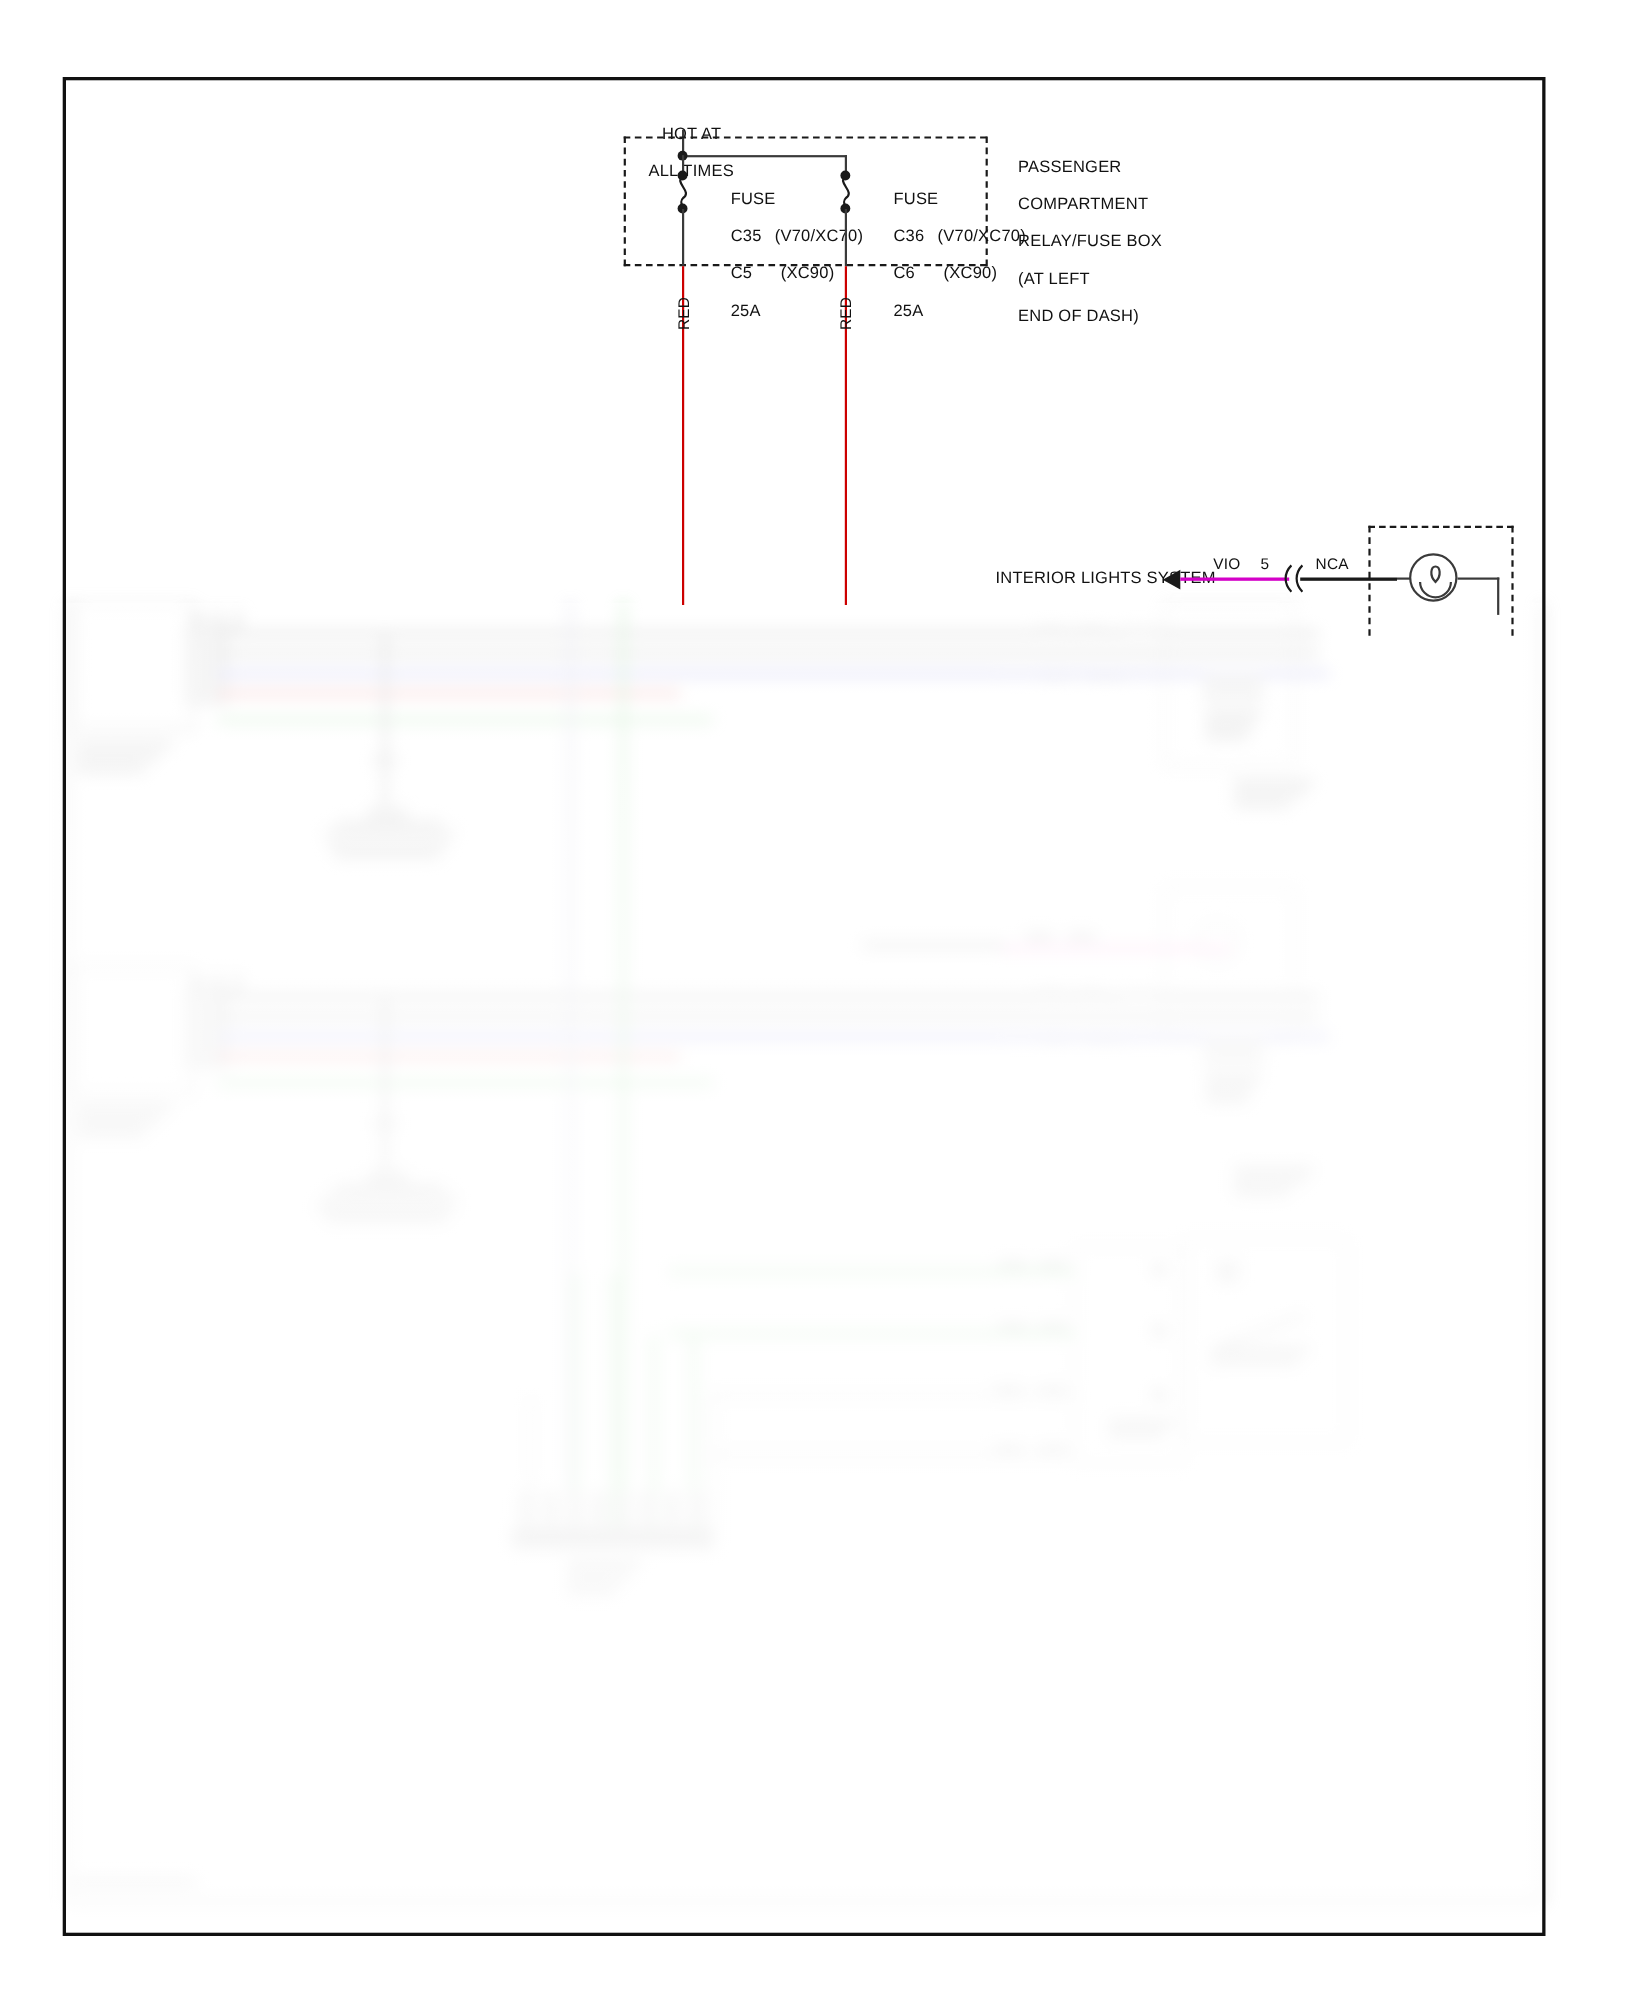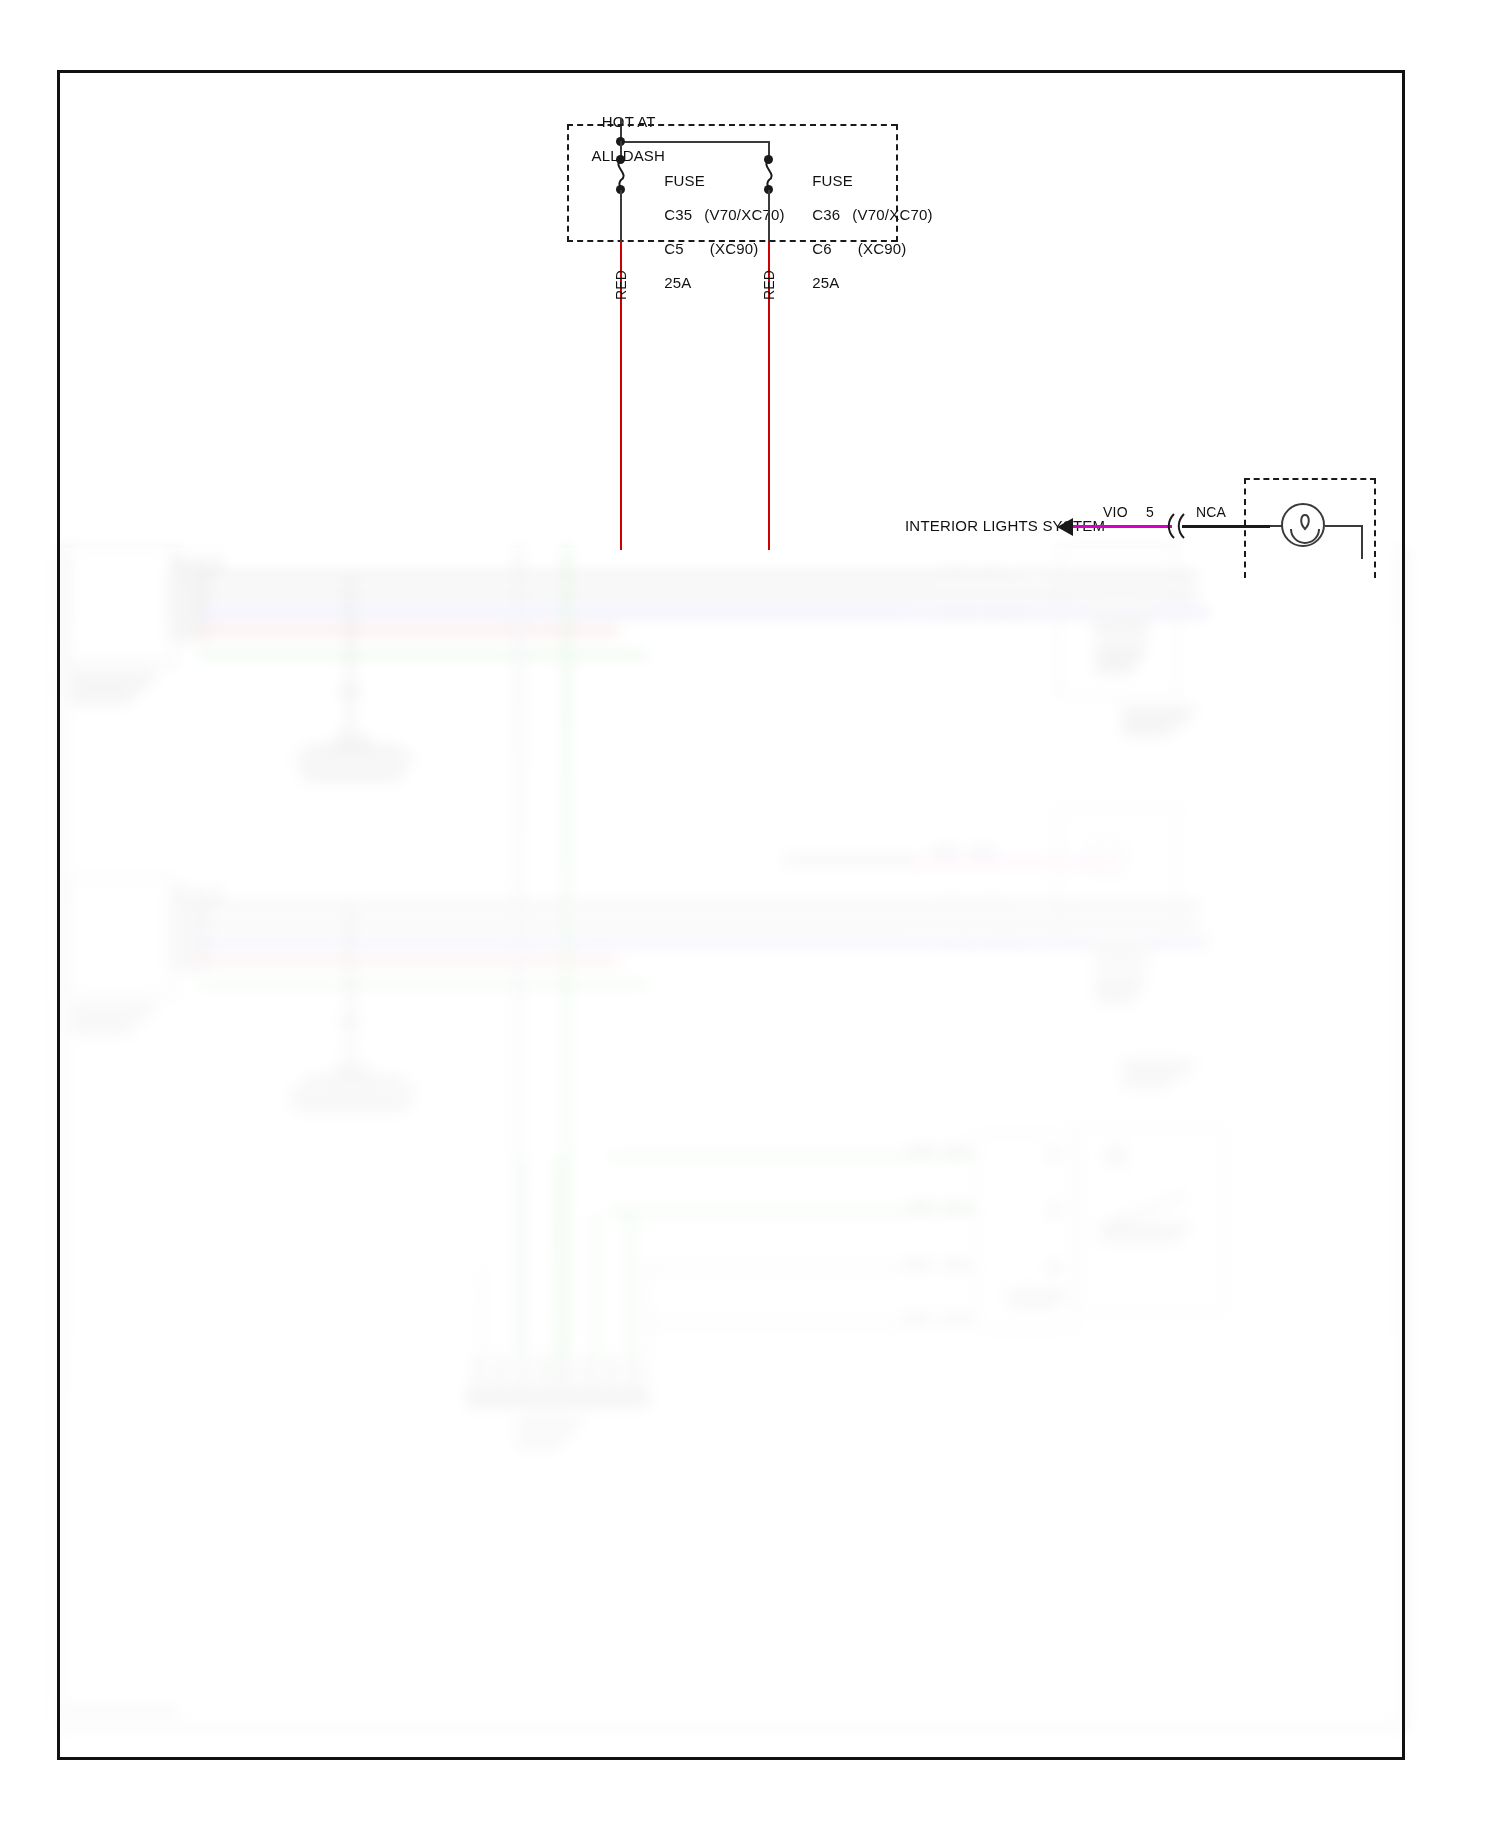--- a/index.html
+++ b/index.html
@@ -285,36 +285,43 @@
     <div class="blk" style="left:12px; top:1178px; width:1344px; height:4px; background:#c4c4c4;"></div>
     <div class="blk" style="left:12px; top:0px; width:4px; height:1182px; background:#c4c4c4;"></div>
     <div class="blk" style="left:1352px; top:0px; width:4px; height:1182px; background:#c4c4c4;"></div>
   </div>
   <div id="veil"></div>
 
   <div class="frame"></div>
 
   <div class="txt center" style="left:540px; top:96px; width:160px;">
     <span>HOT AT</span><br>
-    <span>ALL DASH</span>
+    <span>ALL TIMES</span>
   </div>
 
   <div class="wire v" style="left:620px; top:118px; height:24px;"></div>
 
   <div>
 
     <div style="position:absolute; left:567px; top:124px; width:330px; height:0; border-top:2px dashed #1a1a1a;"></div>
 
     <div style="position:absolute; left:567px; top:124px; width:0; height:118px; border-left:2px dashed #1a1a1a;"></div>
 
     <div style="position:absolute; left:567px; top:240px; width:330px; height:0; border-top:2px dashed #1a1a1a;"></div>
 
     <div style="position:absolute; left:896px; top:124px; width:0; height:118px; border-left:2px dashed #1a1a1a;"></div>
   </div>
 
+  <div class="txt" style="left:908px; top:126px;">
+    <span>PASSENGER</span><br>
+    <span>COMPARTMENT</span><br>
+    <span>RELAY/FUSE BOX</span><br>
+    <span>(AT LEFT</span><br>
+    <span>END OF DASH)</span>
+  </div>
 
   <div class="wire h" style="left:620px; top:141px; width:150px;"></div>
   <div class="dot" style="left:616px; top:137px;"></div>
 
   <div>
     <div class="wire v" style="left:620px; top:141px; height:18px;"></div>
     <div class="dot" style="left:616px; top:155px;"></div>
     <div class="fuse-sym" style="left:608px; top:160px;">
       <svg width="26" height="30" viewBox="0 0 26 30">
         <path d="M13 0 C 4 6, 22 14, 13 20 C 9 24, 13 26, 13 30" fill="none" stroke="#1a1a1a" stroke-width="2"></path>

